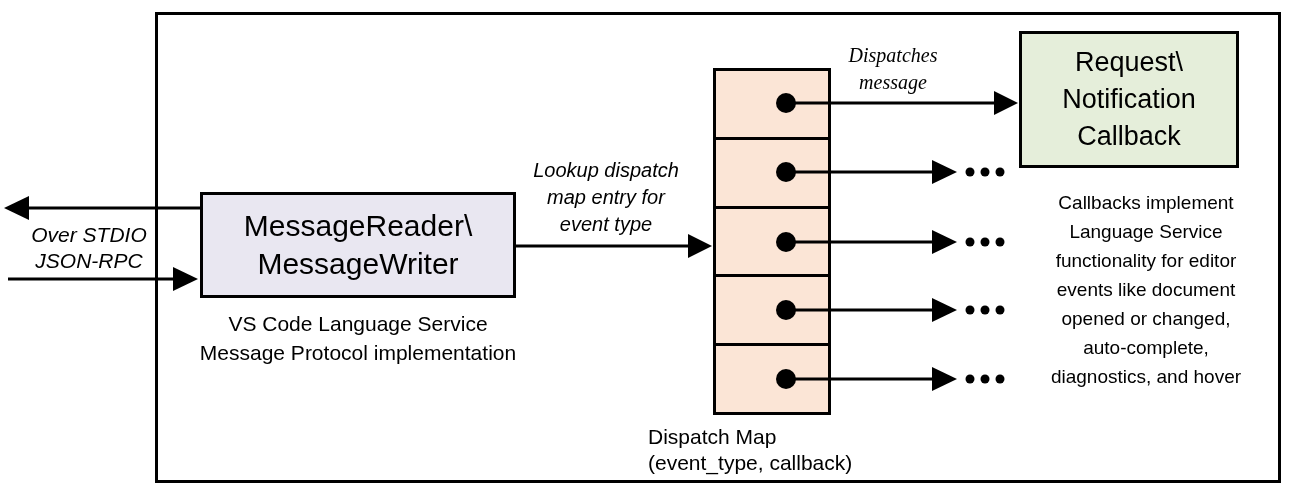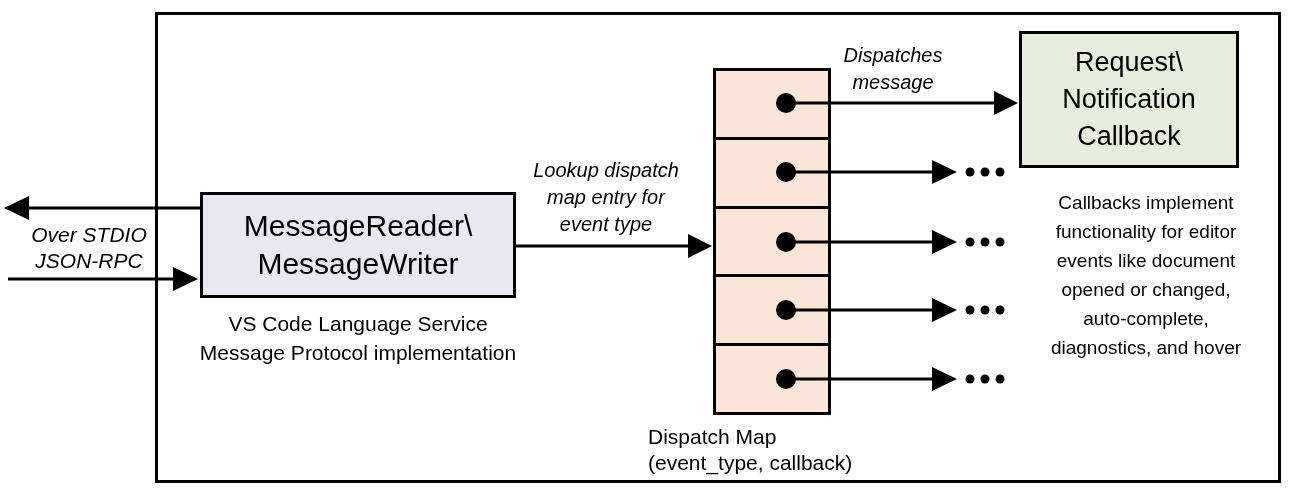--- a/index.html
+++ b/index.html
@@ -102,20 +102,21 @@
     line-height: 26px;
   }
   .dispatches-label {
     position: absolute;
     left: 823px; top: 42px;
     width: 140px;
     text-align: center;
     font-style: italic;
     font-size: 20px;
     line-height: 27px;
+    font-family: Liberation Serif, serif;
   }
   .callback-box {
     position: absolute;
     left: 1019px; top: 31px;
     width: 220px; height: 137px;
     box-sizing: border-box;
     border: 3px solid var(--stroke, #000);
     background: var(--callback_box_fill, #e5eeda);
     display: flex;
     flex-direction: column;
@@ -196,20 +197,21 @@
   </div>
 
   <div class="callback-box">
     <div>Request\</div>
     <div>Notification</div>
     <div>Callback</div>
   </div>
 
   <div class="callbacks-note">
     <div>Callbacks implement</div>
+    <div>Language Service</div>
     <div>functionality for editor</div>
     <div>events like document</div>
     <div>opened or changed,</div>
     <div>auto-complete,</div>
     <div>diagnostics, and hover</div>
   </div>
 
   <svg class="wires" viewBox="0 0 1291 494">
 
     <line x1="200" y1="208" x2="27" y2="208"></line>

